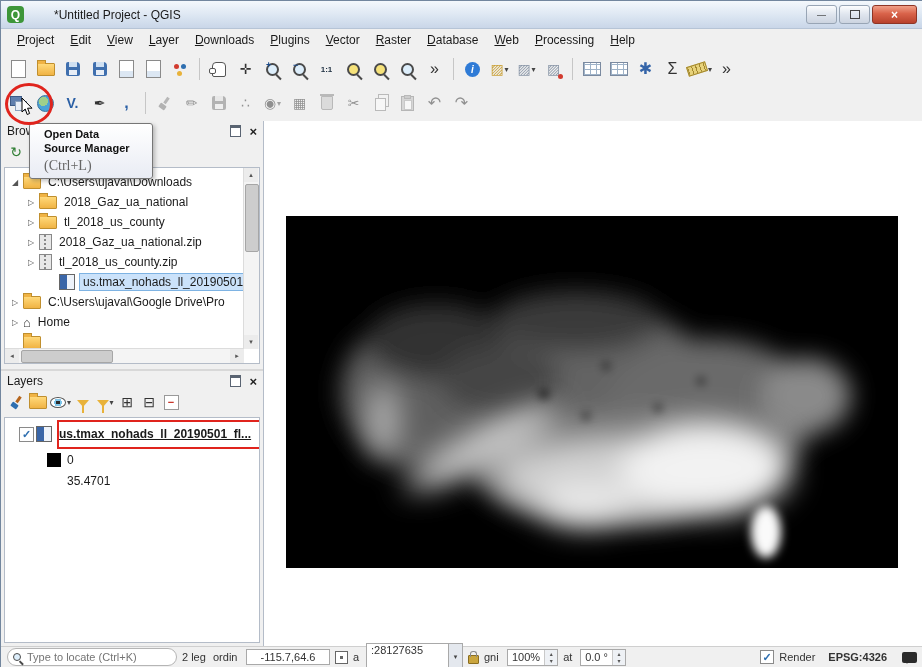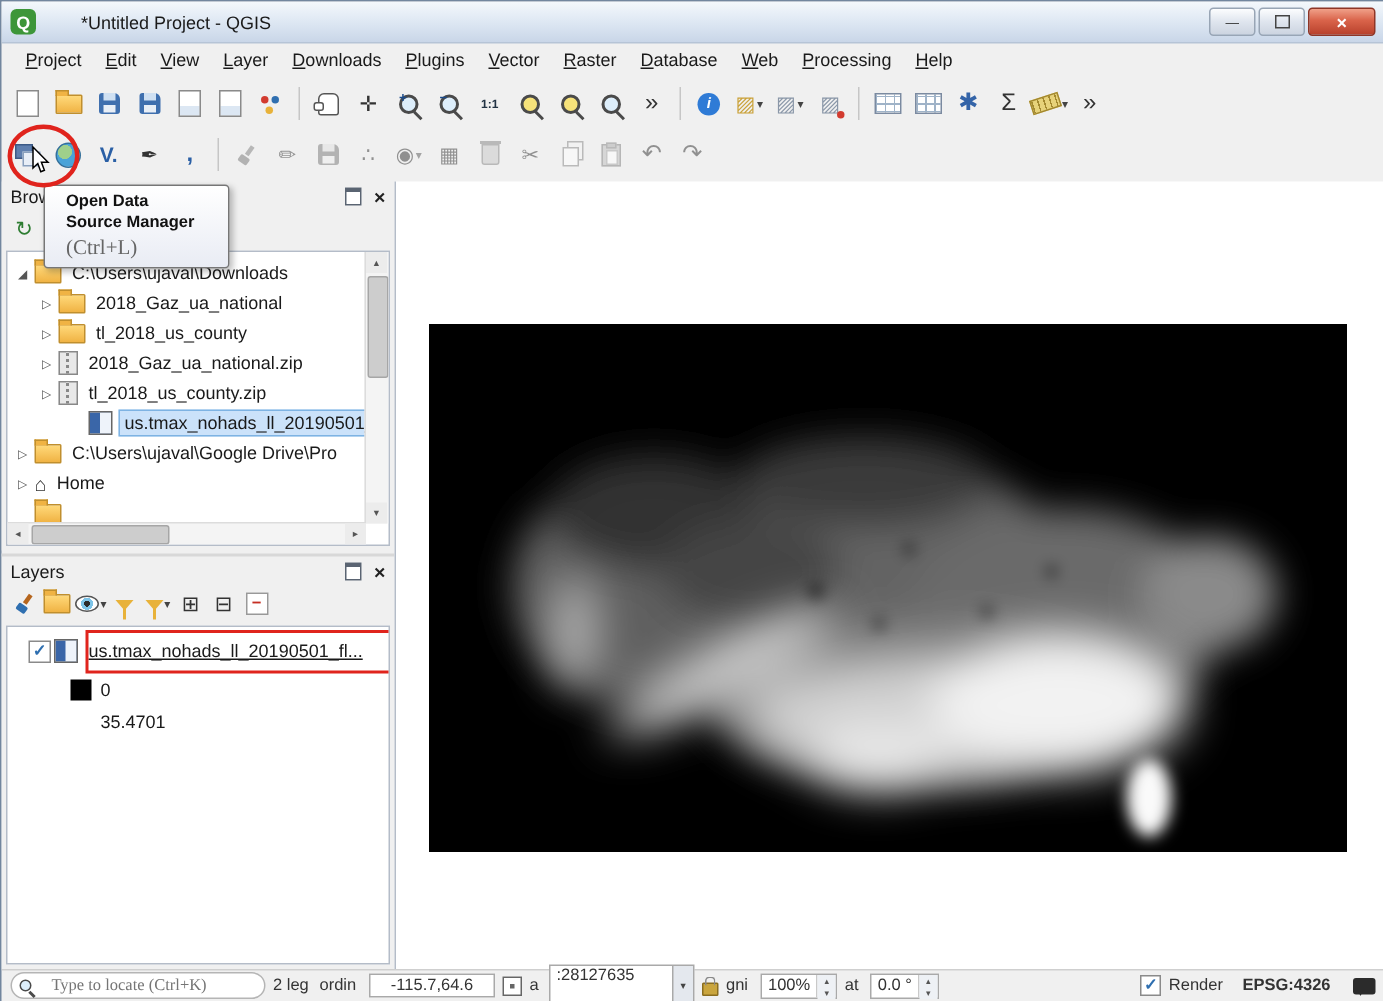--- a/index.html
+++ b/index.html
@@ -134,21 +134,21 @@
   #tooltip .ts{color:#666;font-size:14px;margin-top:1px;font-family:Liberation Serif, serif;}
   
   #canvas{left:262px;top:120px;width:659px;height:525px;background:#fff;border-left:1px solid #b4bcc8;box-sizing:border-box;}
   #raster{position:absolute;left:22px;top:95px;width:612px;height:352px;background:#000;}
   
   #statusbar{left:0;top:645px;width:100%;height:21px;border-top:1px solid #cfcfcf;display:flex;align-items:center;
              gap:5px;padding:0 6px;box-sizing:border-box;font-size:11px;color:#333;}
   .locwrap{width:158px;height:16px;border:1px solid #b5b5b5;border-radius:9px;background:#fff;display:flex;align-items:center;padding:0 5px;gap:4px;flex:none;}
   .locwrap .mag{width:6px;height:6px;border-width:1.5px;}
   .locwrap .mag::after{width:5px;right:-4px;bottom:-3px;height:1.5px;}
-  .locwrap input{border:none;outline:none;width:118px;font-size:11px;font-family:Liberation Serif, serif;color:#333;background:transparent;text-align:center;}
+  .locwrap input{border:none;outline:none;width:118px;font-size:11px;font-family:Liberation Sans, sans-serif;color:#333;background:transparent;}
   .trunc{overflow:hidden;white-space:nowrap;flex:none;}
   .coord{width:84px;font-size:11px;font-family:"Liberation Sans",sans-serif;border:1px solid #a9a9a9;height:16px;text-align:center;color:#333;box-sizing:border-box;}
   .combo{width:97px;height:29px;border:1px solid #a9a9a9;background:#fff;display:flex;box-sizing:border-box;flex:none;}
   .combo .val{flex:1;padding:0 4px;}
   .combo .cdd{width:13px;height:100%;background:#e4e8ee;border-left:1px solid #a9a9a9;display:flex;align-items:center;justify-content:center;font-size:7px;color:#444;}
   .spin{height:17px;border:1px solid #a9a9a9;background:#fff;display:flex;align-items:center;box-sizing:border-box;flex:none;}
   .spin .val{padding:0 4px;}
   .spin .arrs{width:12px;height:100%;border-left:1px solid #c9c9c9;display:flex;flex-direction:column;}
   .spin .arrs span{flex:1;display:flex;align-items:center;justify-content:center;font-size:6px;color:#555;background:#eef1f5;}
   .rspacer{margin-left:auto;}
@@ -460,21 +460,21 @@
         </span>
       <span class="tbtn">
           <span class="rem">−</span>
         </span>
     </div>
     <div id="layers-box" class="tbox">
       <div class="trow" style="top:6px;padding-left:2px">
         <span class="arr"></span>
         <span class="cb">✓</span>
         <span class="ticon rast"></span>
-        <span class="tlabel" style="font-weight:normal;text-decoration:underline">us.tmax_nohads_ll_20190501_fl...</span>
+        <span class="tlabel" style="font-weight:bold;text-decoration:underline">us.tmax_nohads_ll_20190501_fl...</span>
       </div>
       <div id="anno-rect"></div>
       <div class="trow" style="top:32px;padding-left:40px">
         <span class="swatch" style="background:#000"></span>
         <span>0</span>
       </div>
       <div class="trow" style="top:53px;padding-left:40px">
         <span class="swatch" style="background:#fff"></span>
         <span>35.4701</span>
       </div>

